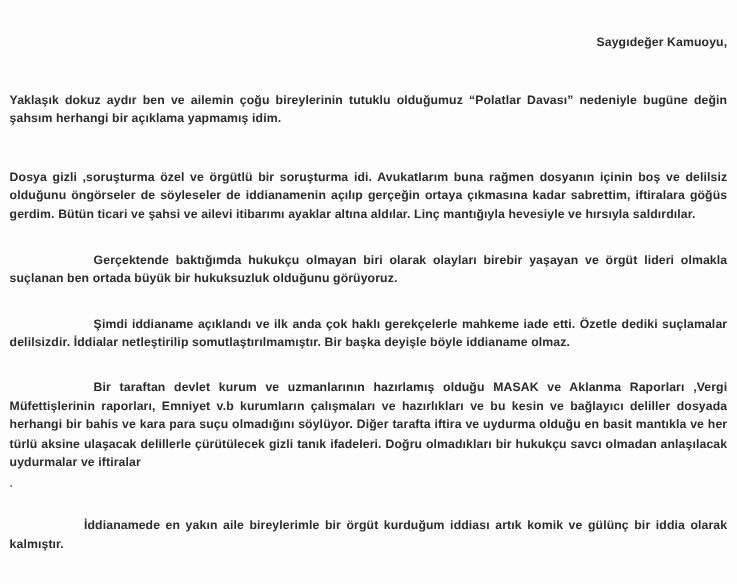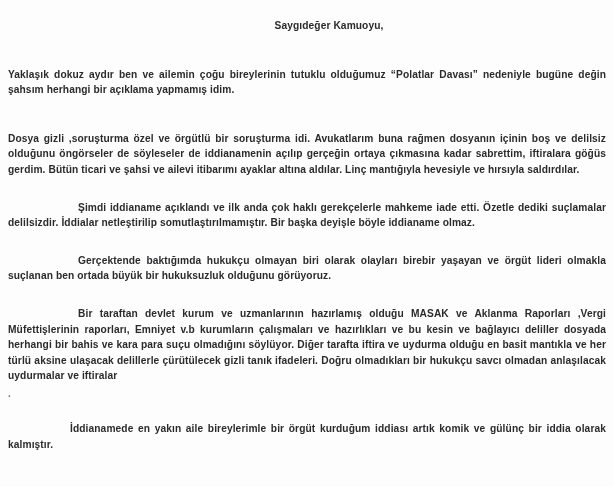--- a/index.html
+++ b/index.html
@@ -38,24 +38,24 @@
     color: #2b2b2d;
     text-align: justify;
     font-weight: bold;
     letter-spacing: 0.01em;
     margin: 0;
     -webkit-font-smoothing: antialiased;
   }
 
   
   .greeting {
-    margin-top: 18px;
+    margin-top: 28px;
     margin-bottom: 0;
     padding-left: 44px;
-    text-align: center;
+    text-align: right;
   }
 
   
   .p-flush {
     margin-top: 33px;
   }
 
   
   .p-indent {
     margin-top: 22px;
@@ -83,23 +83,23 @@
 
 <div class="page">
   <div class="doc-body">
 
     <p class="para greeting">Saygıdeğer Kamuoyu,</p>
 
     <p class="para p-flush">Yaklaşık dokuz aydır ben ve ailemin çoğu bireylerinin  tutuklu olduğumuz “Polatlar Davası” nedeniyle bugüne değin şahsım herhangi bir açıklama yapmamış idim.</p>
 
     <p class="para p-flush">Dosya gizli ,soruşturma özel ve örgütlü bir soruşturma idi. Avukatlarım buna rağmen dosyanın içinin boş ve delilsiz olduğunu öngörseler de söyleseler de iddianamenin açılıp gerçeğin ortaya çıkmasına kadar sabrettim, iftiralara göğüs gerdim. Bütün ticari ve şahsi  ve ailevi itibarımı ayaklar altına aldılar. Linç mantığıyla hevesiyle ve hırsıyla saldırdılar.</p>
 
+    <p class="para p-indent">Gerçektende baktığımda hukukçu olmayan biri olarak olayları birebir yaşayan ve örgüt lideri olmakla suçlanan ben ortada büyük bir hukuksuzluk olduğunu görüyoruz.</p>
+
     <p class="para p-indent">Şimdi iddianame açıklandı ve ilk anda çok haklı gerekçelerle mahkeme iade etti. Özetle dediki suçlamalar delilsizdir. İddialar netleştirilip somutlaştırılmamıştır. Bir başka deyişle böyle iddianame olmaz.</p>
-
-    <p class="para p-indent">Gerçektende baktığımda hukukçu olmayan biri olarak olayları birebir yaşayan ve örgüt lideri olmakla suçlanan ben ortada büyük bir hukuksuzluk olduğunu görüyoruz.</p>
 
     <p class="para p-indent">Bir taraftan devlet kurum ve uzmanlarının hazırlamış olduğu MASAK ve Aklanma Raporları ,Vergi Müfettişlerinin raporları, Emniyet v.b kurumların çalışmaları ve hazırlıkları ve bu kesin ve bağlayıcı deliller dosyada herhangi bir bahis ve kara para suçu olmadığını söylüyor. Diğer tarafta iftira ve uydurma olduğu en basit mantıkla ve her türlü aksine ulaşacak delillerle çürütülecek gizli tanık ifadeleri. Doğru olmadıkları bir hukukçu savcı olmadan anlaşılacak uydurmalar ve iftiralar</p>
 
     <p class="stray-mark">.</p>
 
     <p class="para p-indent-sm">İddianamede en yakın aile bireylerimle bir örgüt kurduğum iddiası artık komik ve gülünç bir iddia olarak kalmıştır.</p>
 
 
   </div>
 </div>

